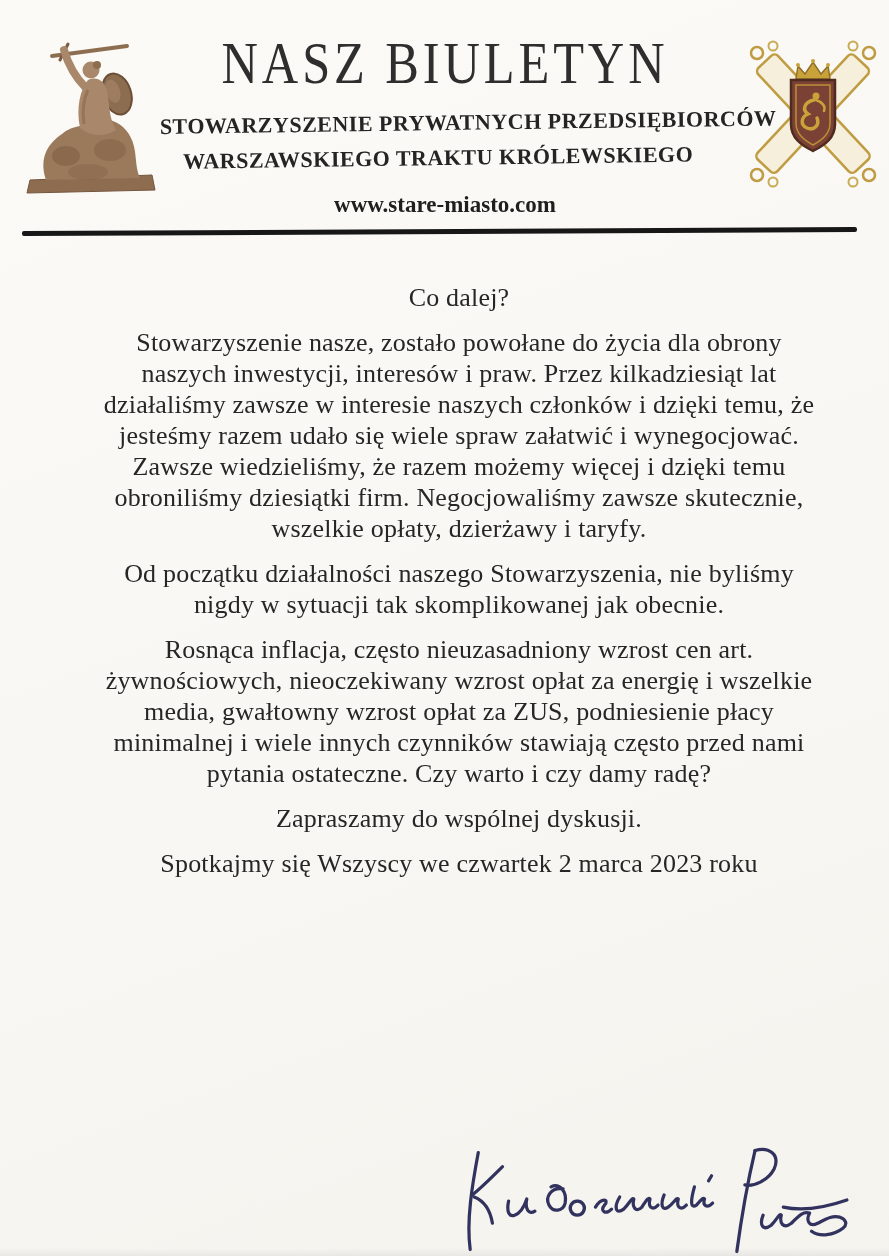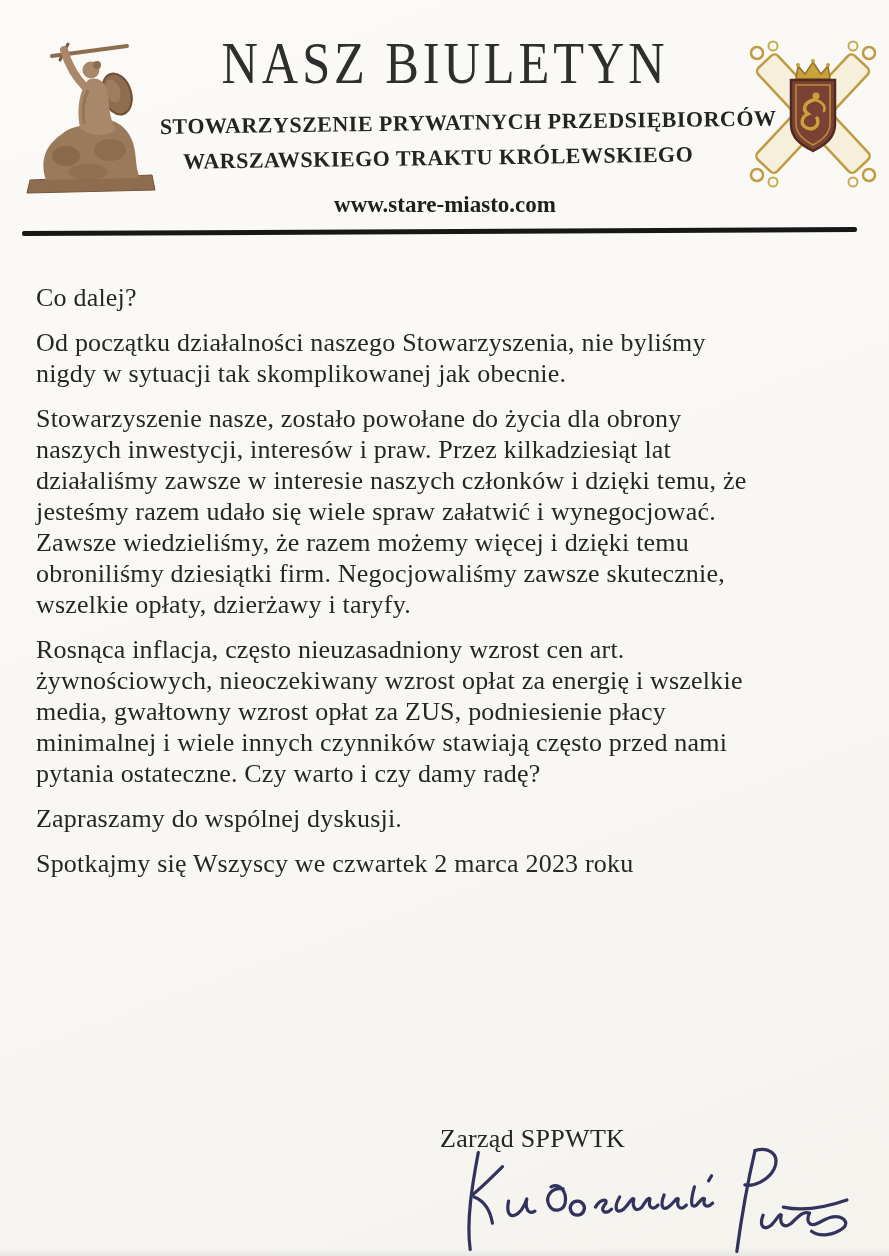--- a/index.html
+++ b/index.html
@@ -39,21 +39,21 @@
     position:absolute;left:22px;top:229px;width:835px;height:5px;
     background:#171717;transform:rotate(-0.28deg);border-radius:2px;
   }
   .logo-left{position:absolute;left:24px;top:32px;width:135px;height:165px;}
   .logo-right{position:absolute;left:740px;top:36px;width:146px;height:156px;}
   
   .body-text{
     position:absolute;left:36px;top:282px;width:846px;
     font-size:26px;line-height:31px;letter-spacing:0.2px;color:#262626;
   }
-  .para{margin:0 0 14px 0;white-space:pre-line;}
+  .para{margin:0 0 14px 0;white-space:pre-line;text-align:center;}
   
   .signoff{
     position:absolute;left:440px;top:1124px;
     font-size:26px;letter-spacing:0.3px;color:#262626;white-space:nowrap;
   }
   .signature{position:absolute;left:450px;top:1144px;width:404px;height:110px;}
   
   .scan-edge{
     position:absolute;left:0;bottom:0;width:100%;height:8px;
     background:linear-gradient(to bottom,rgba(0,0,0,0),rgba(120,120,125,0.10));
@@ -133,39 +133,38 @@
     </div>
     <div class="contact-row">
       <span>www.stare-miasto.com</span>
     </div>
   </div>
 
   <div class="divider"></div>
 
   <div class="body-text">
     <p class="para">Co dalej?</p>
-    <p class="para">Od początku działalności naszego Stowarzyszenia, nie byliśmy
-nigdy w sytuacji tak skomplikowanej jak obecnie.</p>
     <p class="para">Stowarzyszenie nasze, zostało powołane do życia dla obrony
 naszych inwestycji, interesów i praw. Przez kilkadziesiąt lat
 działaliśmy zawsze w interesie naszych członków i dzięki temu, że
 jesteśmy razem udało się wiele spraw załatwić i wynegocjować.
 Zawsze wiedzieliśmy, że razem możemy więcej i dzięki temu
 obroniliśmy dziesiątki firm. Negocjowaliśmy zawsze skutecznie,
 wszelkie opłaty, dzierżawy i taryfy.</p>
+    <p class="para">Od początku działalności naszego Stowarzyszenia, nie byliśmy
+nigdy w sytuacji tak skomplikowanej jak obecnie.</p>
     <p class="para">Rosnąca inflacja, często nieuzasadniony wzrost cen art.
 żywnościowych, nieoczekiwany wzrost opłat za energię i wszelkie
 media, gwałtowny wzrost opłat za ZUS, podniesienie płacy
 minimalnej i wiele innych czynników stawiają często przed nami
 pytania ostateczne. Czy warto i czy damy radę?</p>
     <p class="para">Zapraszamy do wspólnej dyskusji.</p>
     <p class="para">Spotkajmy się Wszyscy we czwartek 2 marca 2023 roku</p>
   </div>
 
-  <div class="signoff">Zarząd SPPWTK</div>
 
   <div class="signature">
     <svg width="404" height="110" viewBox="0 0 400 108" xmlns="http://www.w3.org/2000/svg">
       <g fill="none" stroke="#32325e" stroke-width="3.2" stroke-linecap="round" stroke-linejoin="round">
         <path d="M28,8 C22,40 16,76 20,104"></path>
         <path d="M52,22 C40,34 30,44 22,50"></path>
         <path d="M24,52 C34,56 40,66 42,78"></path>
         <path d="M58,56 C56,66 58,72 64,70 C70,68 74,60 76,54 C74,64 78,70 84,66"></path>
         <path d="M112,44 C100,42 94,52 98,60 C102,68 112,66 114,58 C116,46 108,38 100,42"></path>
         <path d="M126,56 a7,7 0 1,0 0.1,0"></path>

